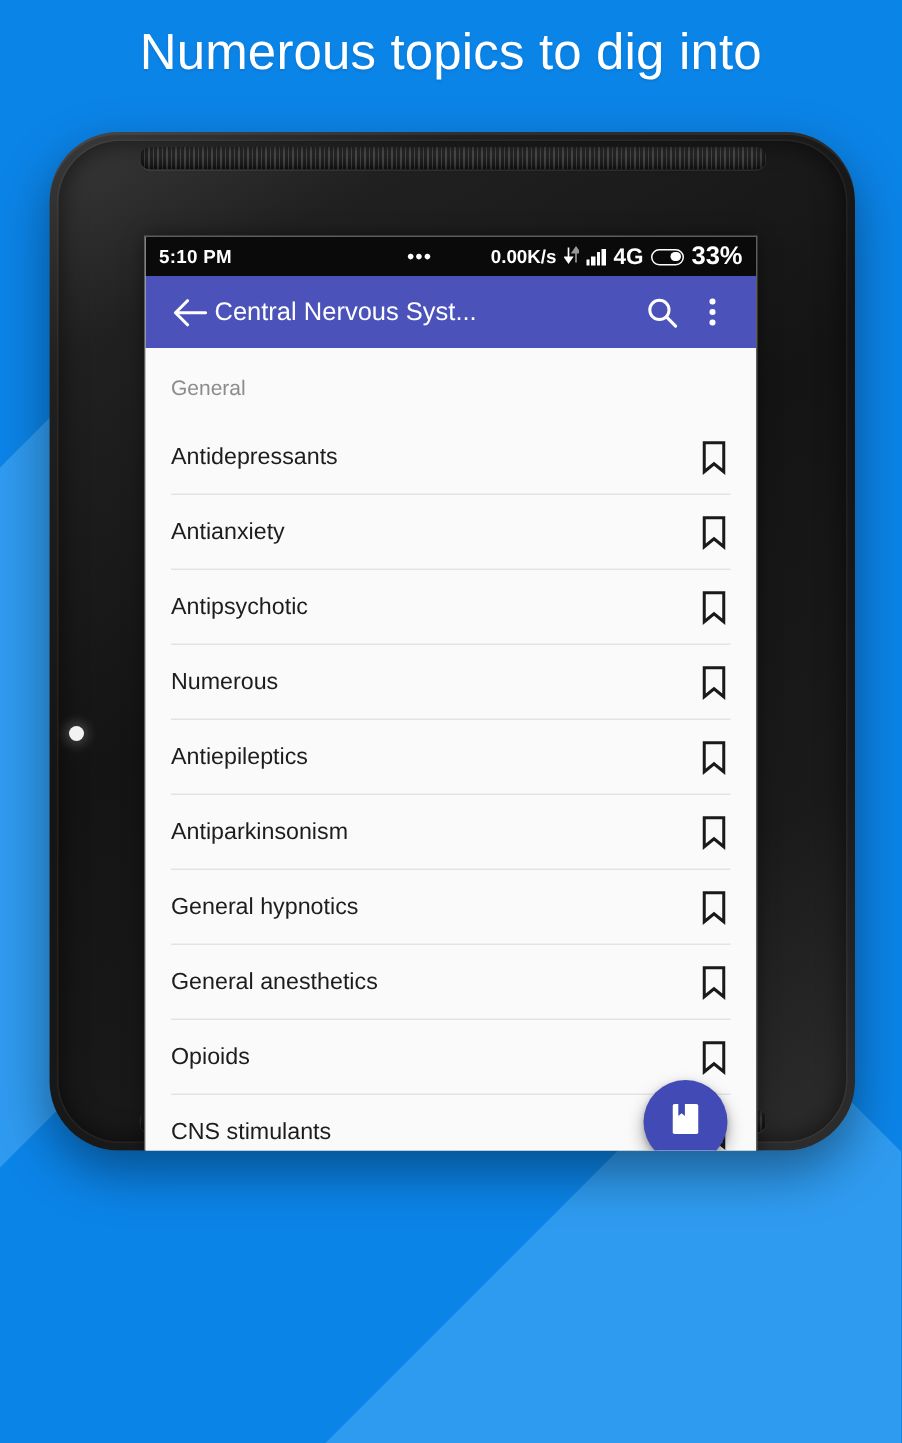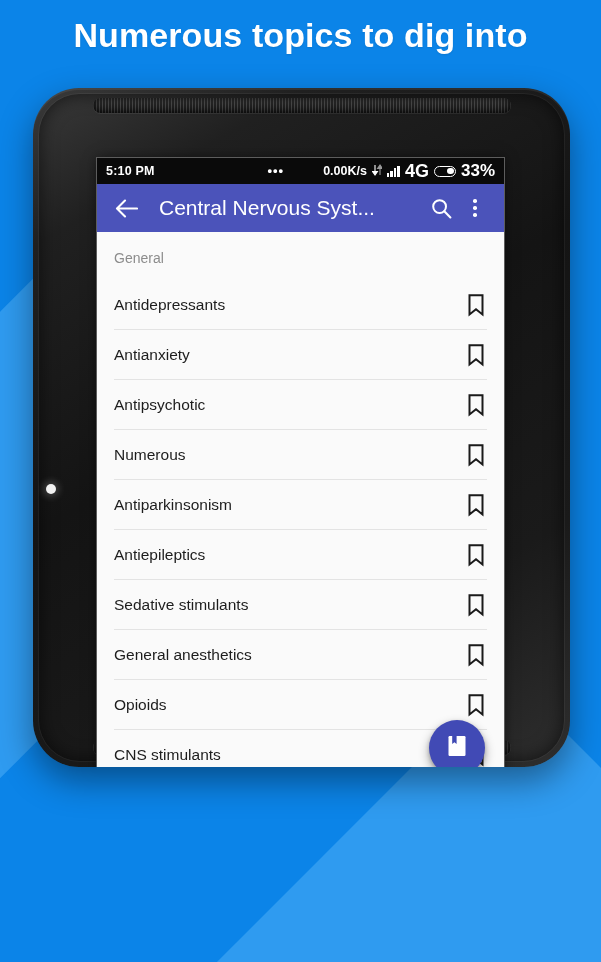--- a/index.html
+++ b/index.html
@@ -18,21 +18,21 @@
   }
   .wedge-bottom-right {
     position:absolute; right:-120px; bottom:-230px; width:430px; height:430px;
     background:#2f9bf0; transform:rotate(45deg); transform-origin:center;
   }
 
   
   .headline {
     position:absolute; top:16px; left:0; width:601px;
     text-align:center; color:#ffffff;
-    font-size:34px; font-weight:700; letter-spacing:0.1px;
+    font-size:34px; font-weight:400; letter-spacing:0.1px;
     text-shadow:0 1px 2px rgba(0,0,0,.10);
   }
 
   
   .tablet {
     position:absolute; left:33px; top:88px; width:537px; height:679px;
     border-radius:46px;
     background:linear-gradient(150deg,#3a3a3a 0%,#202020 16%,#141414 45%,#1a1a1a 75%,#2e2e2e 100%);
     box-shadow:0 14px 34px rgba(0,0,0,.40), 0 2px 0 rgba(255,255,255,.07) inset;
     overflow:hidden;
@@ -69,40 +69,40 @@
   
   .statusbar {
     height:26px; background:#0a0a0a; color:#ffffff;
     display:flex; align-items:center; padding:0 9px;
     font-size:12.5px; font-weight:bold;
   }
   .sb-time { flex:0 0 auto; letter-spacing:.2px; }
   .sb-right { margin-left:auto; display:flex; align-items:center; gap:5px; }
   .sb-dots { letter-spacing:1px; font-size:13px; line-height:8px; }
   .sb-speed { font-size:12.5px;margin-left:34px; }
-  .sb-4g { font-size:18px; }
+  .sb-4g { font-size:15px; }
   .sb-battery-pct { font-size:17px; }
   .bars { display:flex; align-items:flex-end; gap:1px; height:11px; }
   .bars i { display:block; width:2.5px; background:#fff; }
   .bars i:nth-child(1){height:4px;} .bars i:nth-child(2){height:6px;}
   .bars i:nth-child(3){height:8.5px;} .bars i:nth-child(4){height:11px;}
   .batt {
     width:22px; height:11px; border:1.6px solid #fff; border-radius:6px;
     position:relative; display:flex; align-items:center; justify-content:flex-end;
     padding:1.4px;
   }
   .batt span { display:block; height:100%; width:38%; background:#fff; border-radius:3px; }
 
   
   .appbar {
     height:48px; background:#4b53ba; display:flex; align-items:center;
     padding:0 12px; color:#fff;
   }
   .appbar-title {
-    font-size:21px; font-weight:500; margin-left:16px; flex:1 1 auto;
+    font-size:17px; font-weight:500; flex:1 1 auto;
     white-space:nowrap; overflow:hidden;
   }
   .icon-btn { width:34px; height:34px; display:flex; align-items:center; justify-content:center; }
   .icon-btn svg { display:block; }
   .kebab { display:flex; flex-direction:column; gap:3.2px; align-items:center; }
   .kebab i { width:3.6px; height:3.6px; border-radius:50%; background:#fff; display:block; }
 
   
   .content { position:relative; height:576px; background:#fafafa; }
   .section-label {
@@ -215,33 +215,33 @@
                 <path d="M4.5 2.2 H17.5 V21.5 L11 16.2 L4.5 21.5 Z" fill="none" stroke="#1a1a1a" stroke-width="2"></path>
               </svg></span>
           </div>
           <div class="row">
             <div class="row-label">Numerous</div>
             <span class="bookmark"><svg width="22" height="24" viewBox="0 0 22 24" aria-hidden="true">
                 <path d="M4.5 2.2 H17.5 V21.5 L11 16.2 L4.5 21.5 Z" fill="none" stroke="#1a1a1a" stroke-width="2"></path>
               </svg></span>
           </div>
           <div class="row">
+            <div class="row-label">Antiepileptics</div>
+            <span class="bookmark"><svg width="22" height="24" viewBox="0 0 22 24" aria-hidden="true">
+                <path d="M4.5 2.2 H17.5 V21.5 L11 16.2 L4.5 21.5 Z" fill="none" stroke="#1a1a1a" stroke-width="2"></path>
+              </svg></span>
+          </div>
+          <div class="row">
             <div class="row-label">Antiparkinsonism</div>
             <span class="bookmark"><svg width="22" height="24" viewBox="0 0 22 24" aria-hidden="true">
                 <path d="M4.5 2.2 H17.5 V21.5 L11 16.2 L4.5 21.5 Z" fill="none" stroke="#1a1a1a" stroke-width="2"></path>
               </svg></span>
           </div>
           <div class="row">
-            <div class="row-label">Antiepileptics</div>
-            <span class="bookmark"><svg width="22" height="24" viewBox="0 0 22 24" aria-hidden="true">
-                <path d="M4.5 2.2 H17.5 V21.5 L11 16.2 L4.5 21.5 Z" fill="none" stroke="#1a1a1a" stroke-width="2"></path>
-              </svg></span>
-          </div>
-          <div class="row">
-            <div class="row-label">Sedative stimulants</div>
+            <div class="row-label">General hypnotics</div>
             <span class="bookmark"><svg width="22" height="24" viewBox="0 0 22 24" aria-hidden="true">
                 <path d="M4.5 2.2 H17.5 V21.5 L11 16.2 L4.5 21.5 Z" fill="none" stroke="#1a1a1a" stroke-width="2"></path>
               </svg></span>
           </div>
           <div class="row">
             <div class="row-label">General anesthetics</div>
             <span class="bookmark"><svg width="22" height="24" viewBox="0 0 22 24" aria-hidden="true">
                 <path d="M4.5 2.2 H17.5 V21.5 L11 16.2 L4.5 21.5 Z" fill="none" stroke="#1a1a1a" stroke-width="2"></path>
               </svg></span>
           </div>

